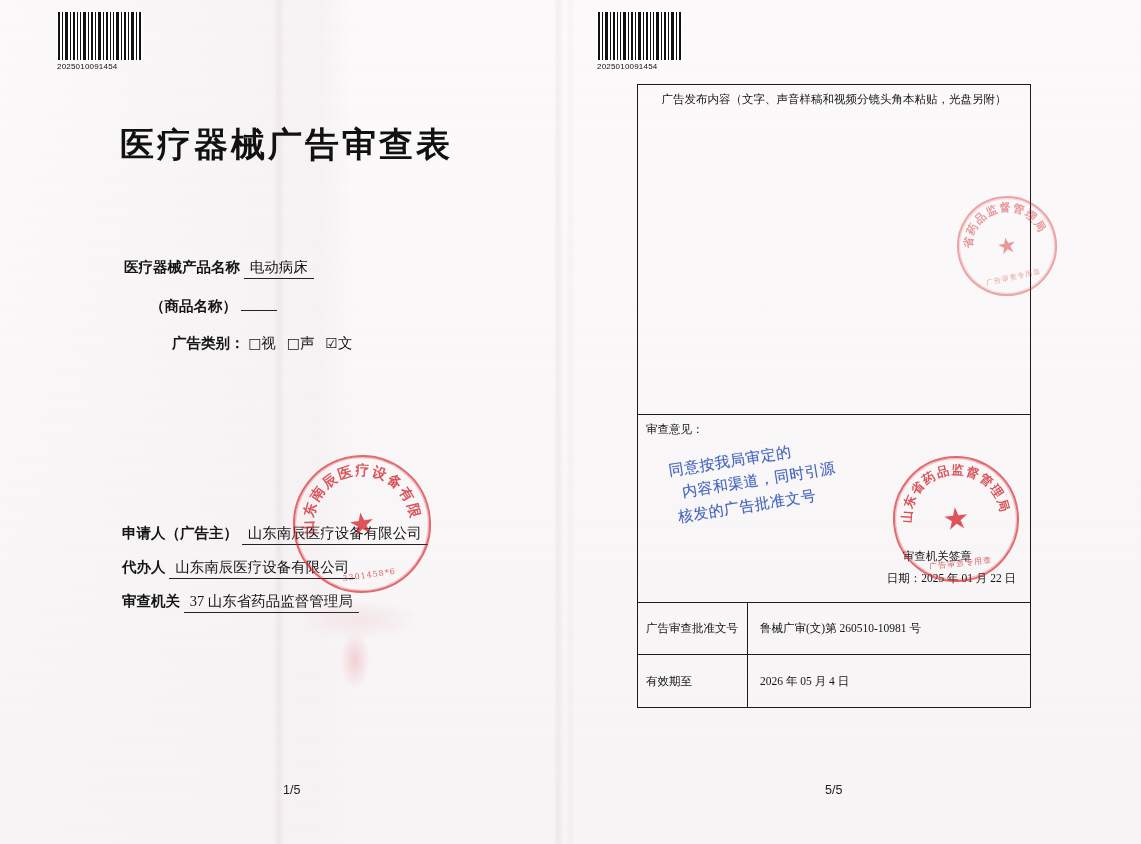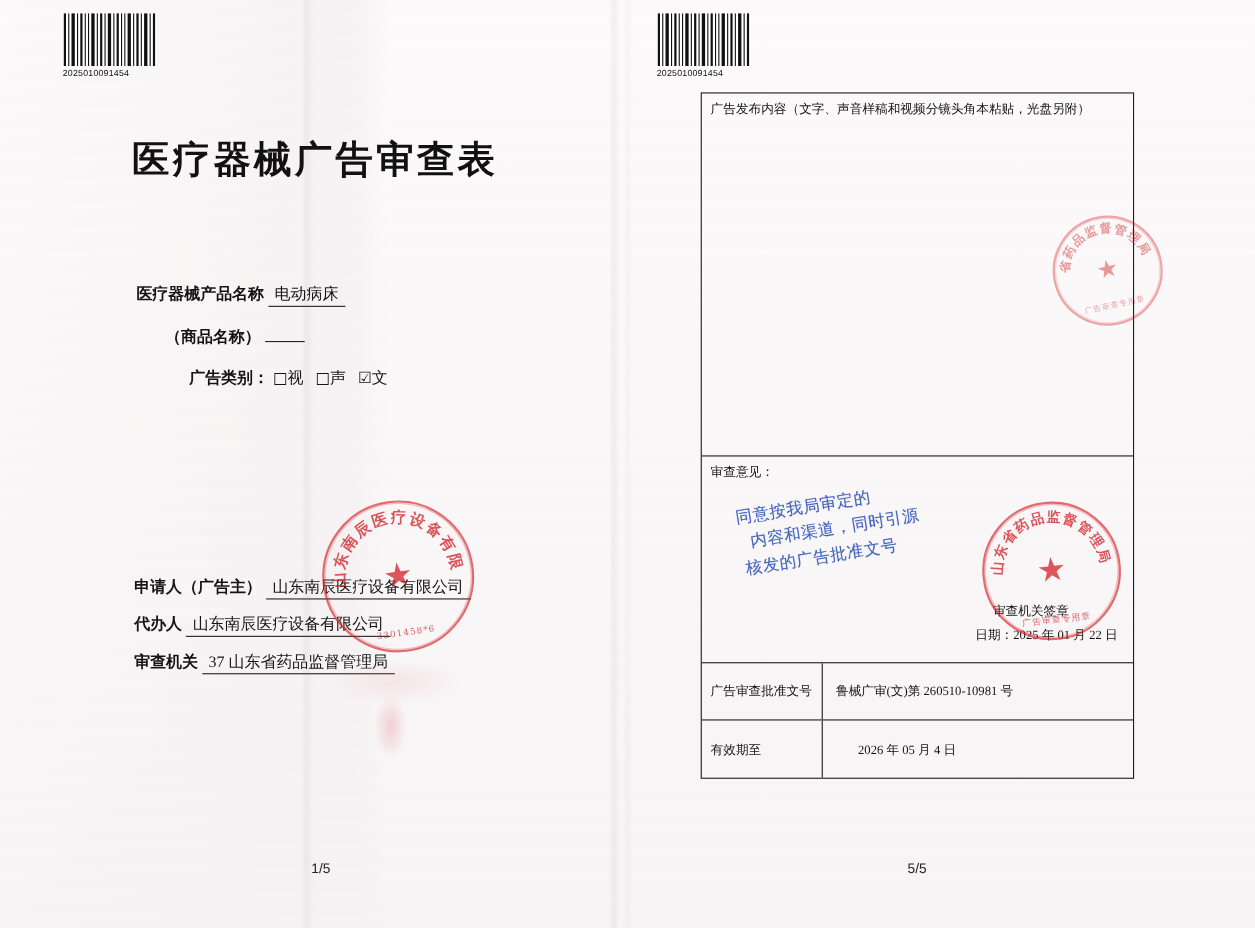--- a/index.html
+++ b/index.html
@@ -121,23 +121,23 @@
     position: absolute;
     left: 637px;
     top: 84px;
     width: 394px;
     border: 1px solid #1c1c1c;
     box-sizing: border-box;
     font-size: 11.5px;
     color: #141414;
   }
   .tbl .row { display: flex; border-bottom: 1px solid #1c1c1c; box-sizing: border-box; }
-  .tbl .row:last-child { border-bottom: none; gap: 20px; }
+  .tbl .row:last-child { border-bottom: none; }
   .cell { padding: 7px 8px; box-sizing: border-box; }
-  .r-content { height: 330px; position: relative; }
+  .r-content { height: 330px; position: relative; text-align: center; }
   .r-content .cell { width: 100%; }
   .r-opinion { height: 188px; position: relative; }
   .r-opinion .cell { width: 100%; }
   .r-approval { height: 52px; }
   .r-valid { height: 52px; }
   .c-lab { width: 110px; border-right: 1px solid #1c1c1c; display: flex; align-items: center; }
   .c-val { flex: 1; display: flex; align-items: center; padding-left: 12px; }
 
   .sign-block {
     position: absolute;

